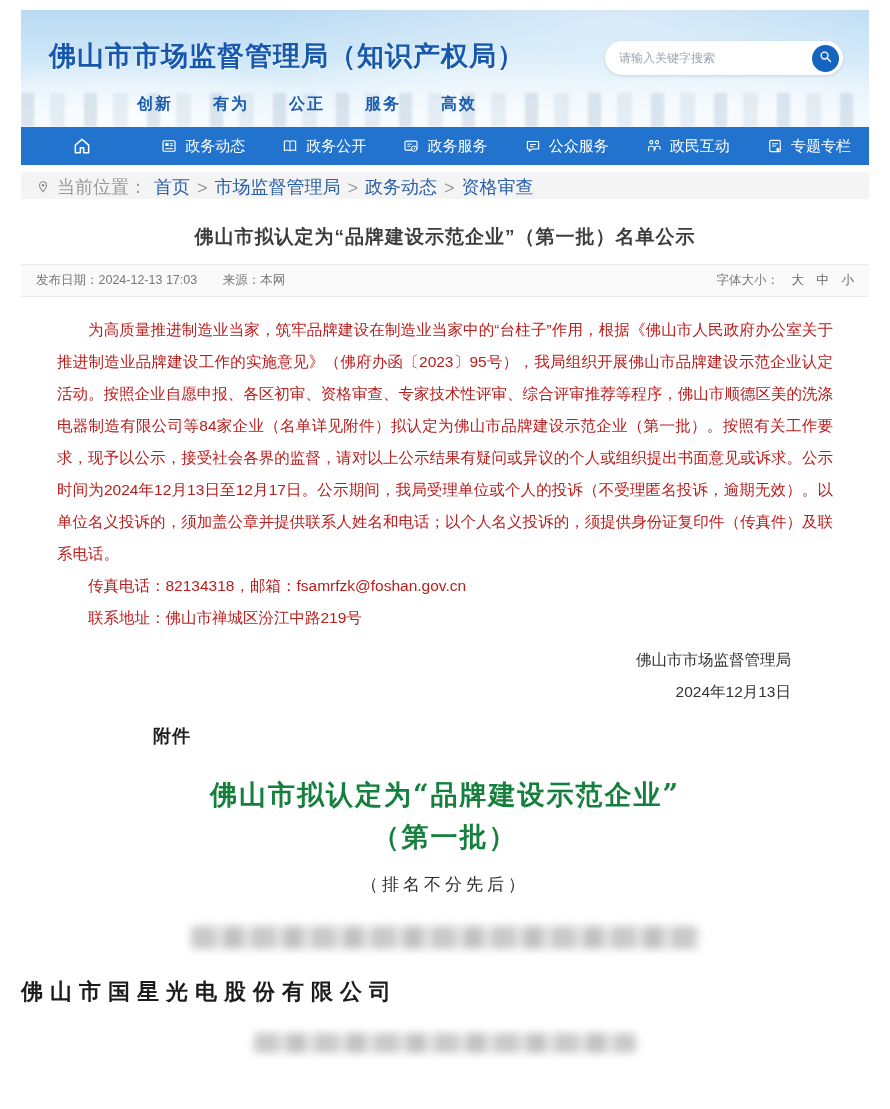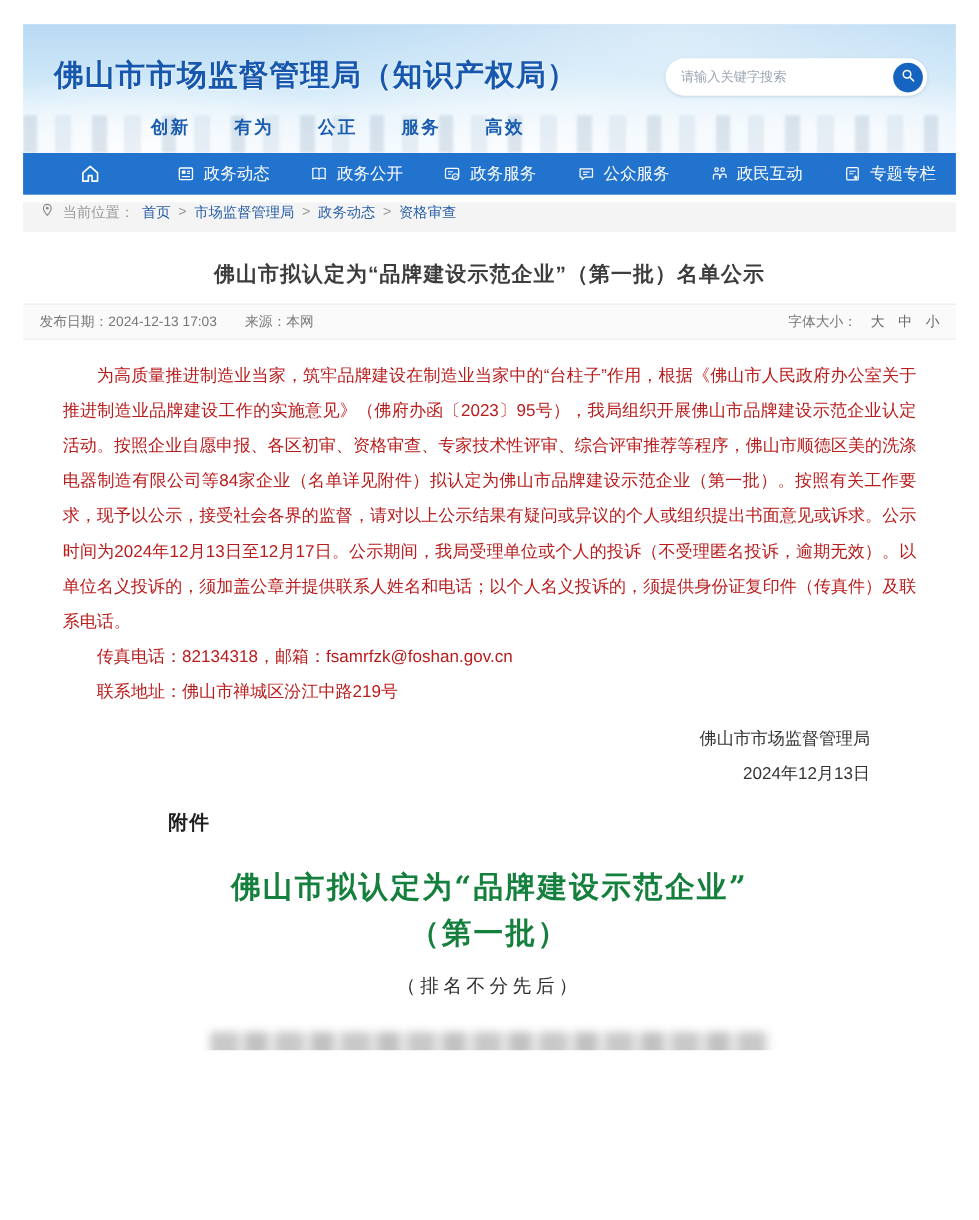--- a/index.html
+++ b/index.html
@@ -1,18 +1,18 @@
 <!DOCTYPE html>
 <html><head>
 <meta charset="utf-8">
 <style>
   * { margin:0; padding:0; box-sizing:border-box; }
   html,body { background:#ffffff; }
   body { font-family:"Liberation Sans", sans-serif; }
-  .page { width:890px; height:943px; background:#fff; position:relative; overflow:hidden;margin-top:12px; }
+  .page { width:890px; height:1109px; background:#fff; position:relative; overflow:hidden; }
   .content { margin:0 21px; }
 
   
   .banner {
     height:117px; margin-top:10px; position:relative; overflow:hidden;
     background:
       radial-gradient(ellipse 320px 90px at 12% 95%, rgba(255,255,255,.85), rgba(255,255,255,0) 70%),
       radial-gradient(ellipse 420px 110px at 55% 100%, rgba(255,255,255,.80), rgba(255,255,255,0) 70%),
       radial-gradient(ellipse 300px 80px at 88% 88%, rgba(255,255,255,.70), rgba(255,255,255,0) 70%),
       radial-gradient(ellipse 500px 160px at 70% 8%, rgba(255,255,255,.45), rgba(255,255,255,0) 70%),
@@ -51,22 +51,22 @@
   
   .nav { height:38px; background:#2173cd; display:flex; align-items:stretch; }
   .nav-item {
     flex:1; display:flex; align-items:center; justify-content:center; gap:7px;
     color:#fff; font-size:15px; cursor:pointer; white-space:nowrap;
   }
   .nav-item svg { display:block; }
 
   
   .breadcrumb {
-    margin-top:7px; height:27px; background:#f4f4f4; display:flex; align-items:flex-start;
-    padding:0 15px; font-size:13px; color:#999; gap:7px;
+    margin-top:7px; height:27px; background:#f4f4f4; display:flex; align-items:flex-end;
+    padding:0 15px; font-size:18px; color:#999; gap:7px;
   }
   .breadcrumb a { color:#2a5fa8; text-decoration:none; cursor:pointer; }
   .crumb-sep { color:#999; }
 
   
   .article-title {
     text-align:center; font-size:19px; font-weight:bold; color:#3d3d3d;
     margin-top:25px; letter-spacing:1px;
   }
   .meta-bar {

